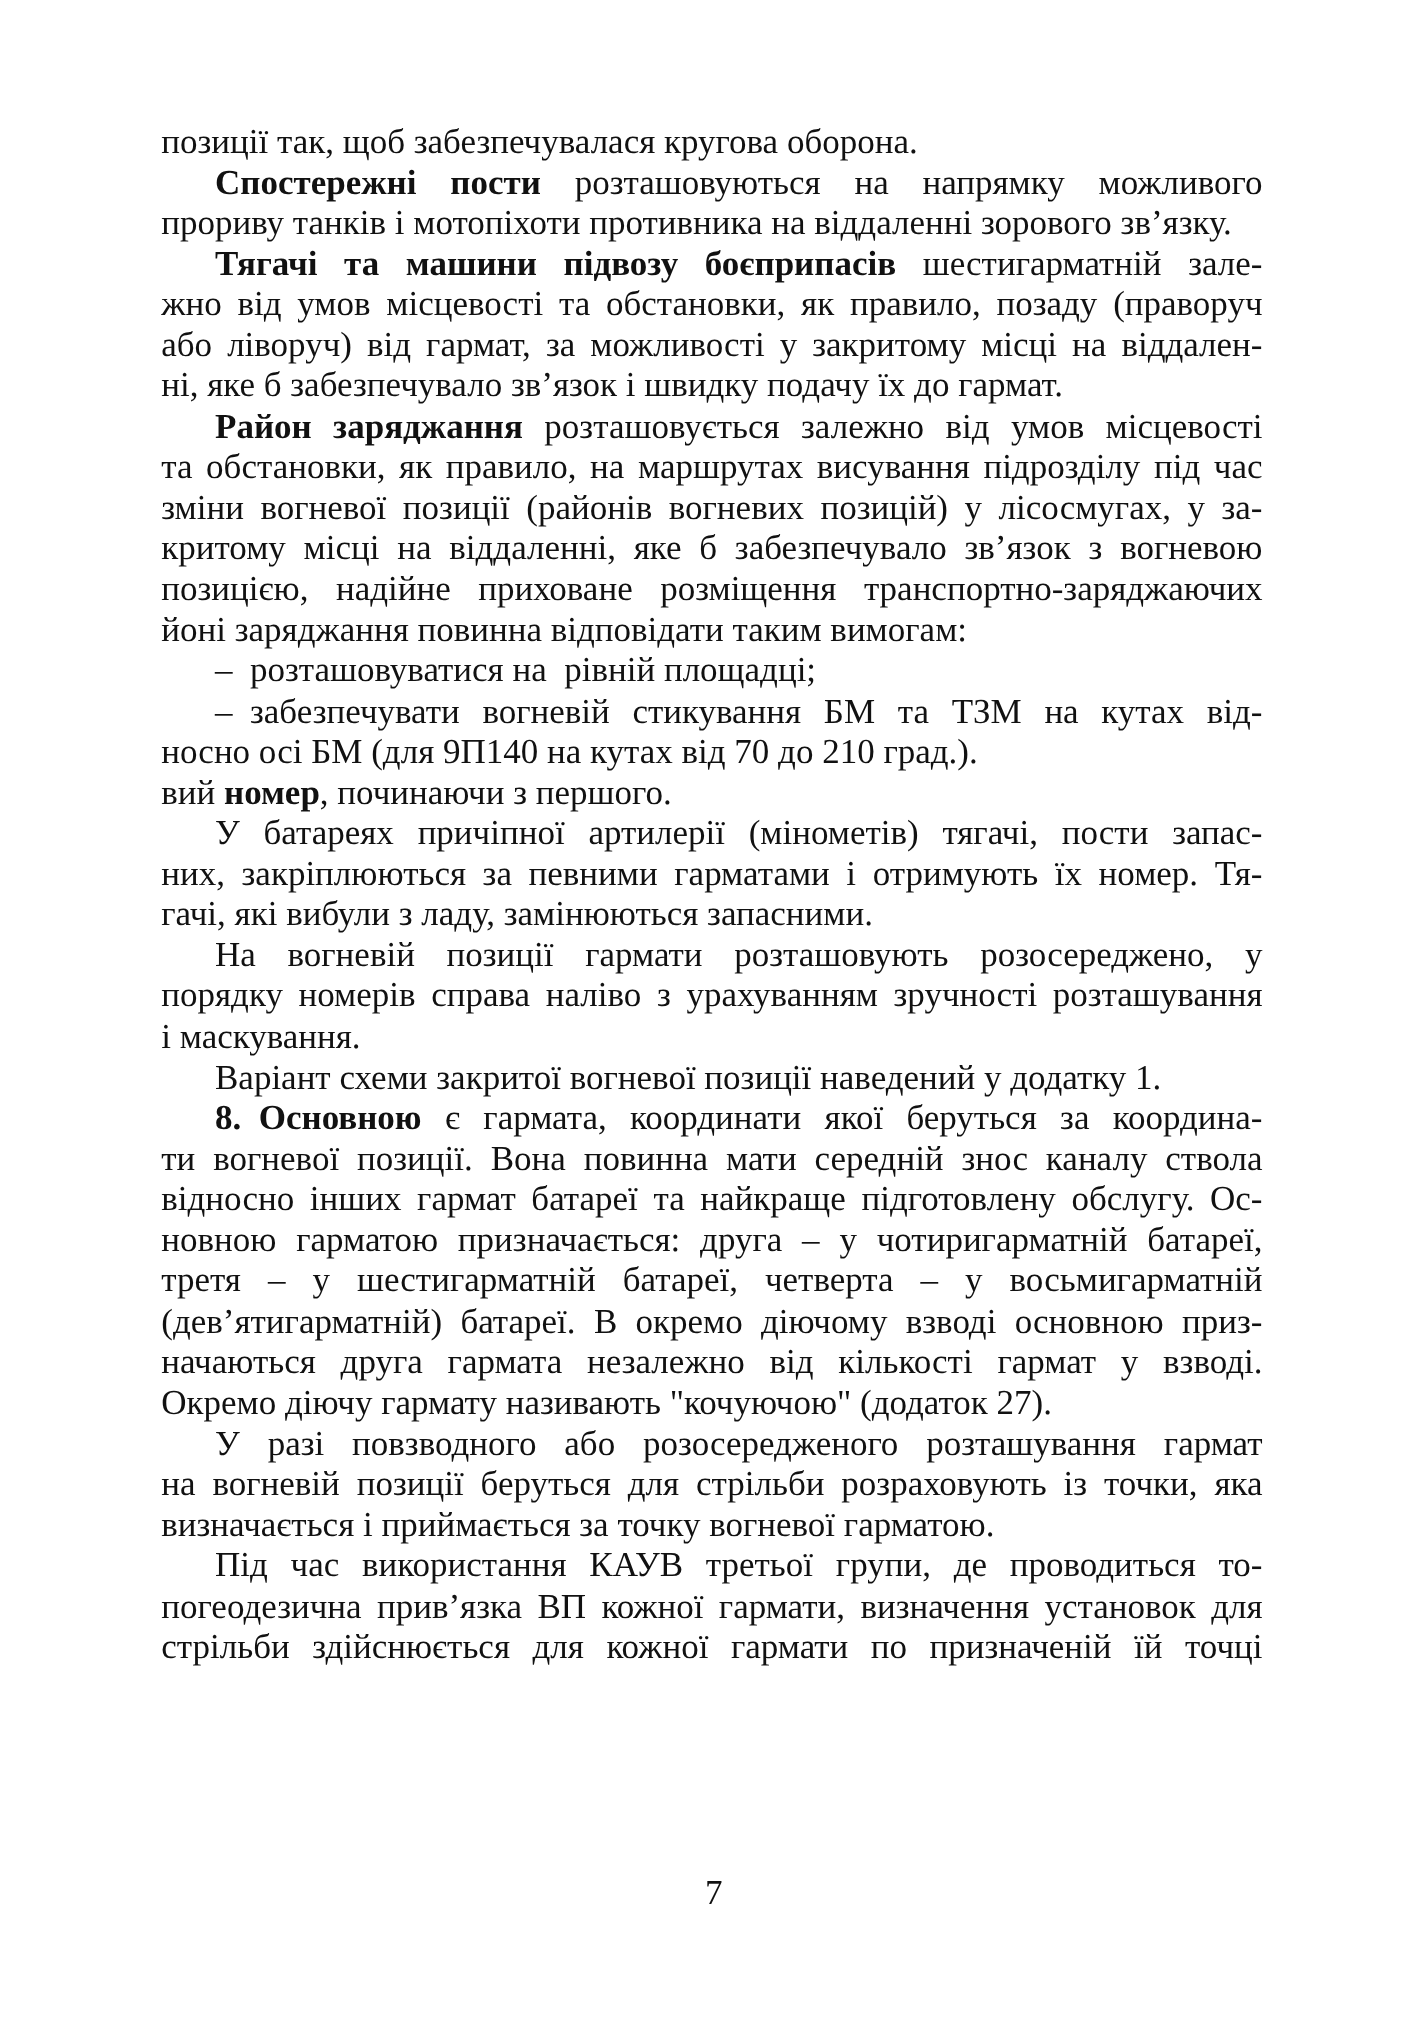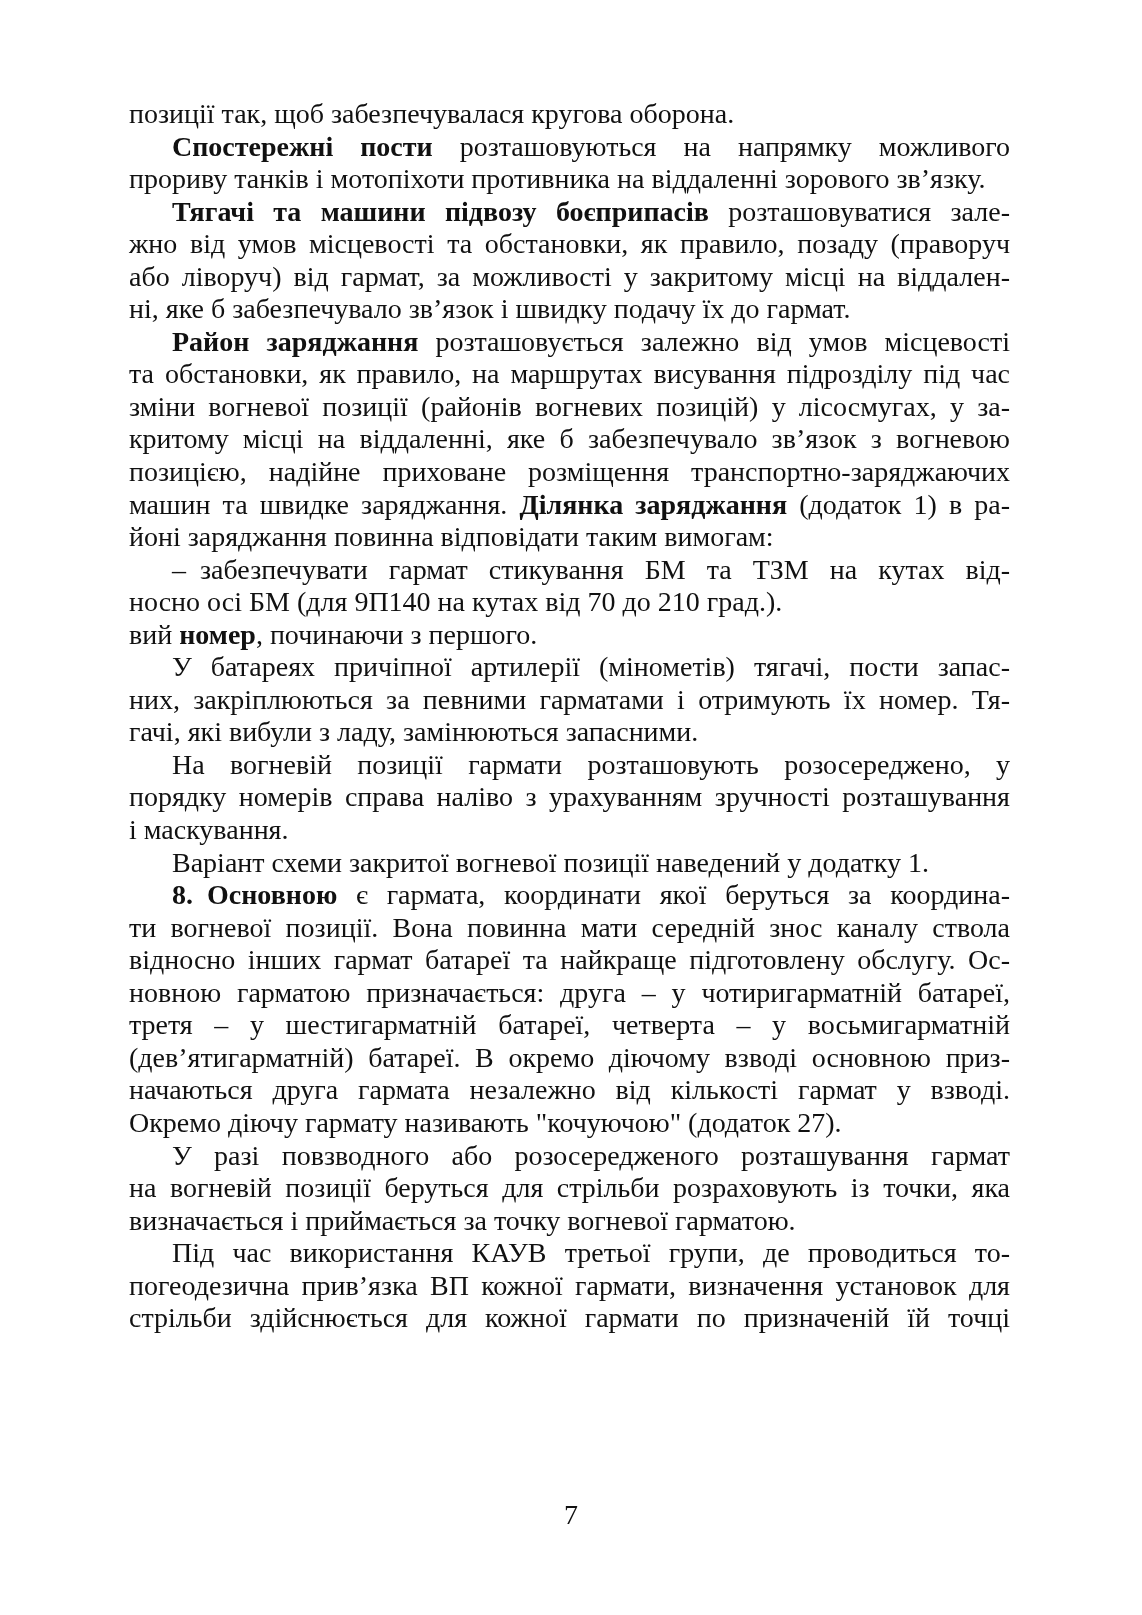--- a/index.html
+++ b/index.html
@@ -53,36 +53,38 @@
 <div class="page">
   <div class="text-block">
       <div class="paragraph">
         <div class="line"><span>позиції так, щоб забезпечувалася кругова оборона.</span></div>
       </div>
       <div class="paragraph">
         <div class="line just indent"><b>Спостережні пости</b><span> розташовуються на напрямку можливого</span></div>
         <div class="line"><span>прориву танків і мотопіхоти противника на віддаленні зорового зв’язку.</span></div>
       </div>
       <div class="paragraph">
-        <div class="line just indent"><b>Тягачі та машини підвозу боєприпасів</b><span> розташовуватися зале-</span></div>
+        <div class="line just indent"><b>Тягачі та машини підвозу боєприпасів</b><span> шестигарматній зале-</span></div>
         <div class="line just"><span>жно від умов місцевості та обстановки, як правило, позаду (праворуч</span></div>
         <div class="line just"><span>або ліворуч) від гармат, за можливості у закритому місці на віддален-</span></div>
         <div class="line"><span>ні, яке б забезпечувало зв’язок і швидку подачу їх до гармат.</span></div>
       </div>
       <div class="paragraph">
         <div class="line just indent"><b>Район заряджання</b><span> розташовується залежно від умов місцевості</span></div>
         <div class="line just"><span>та обстановки, як правило, на маршрутах висування підрозділу під час</span></div>
         <div class="line just"><span>зміни вогневої позиції (районів вогневих позицій) у лісосмугах, у за-</span></div>
         <div class="line just"><span>критому місці на віддаленні, яке б забезпечувало зв’язок з вогневою</span></div>
         <div class="line just"><span>позицією, надійне приховане розміщення транспортно-заряджаючих</span></div>
-        <div class="line just"><span>машин та швидке заряджання. </span><b>Ділянка заряджання</b><span> (додаток 1) в ра-</span></div>
         <div class="line"><span>йоні заряджання повинна відповідати таким вимогам:</span></div>
       </div>
       <div class="paragraph">
-        <div class="line just indent"><span>– забезпечувати гармат стикування БМ та ТЗМ на кутах від-</span></div>
+        <div class="line indent"><span>– розташовуватися на&nbsp; рівній площадці;</span></div>
+      </div>
+      <div class="paragraph">
+        <div class="line just indent"><span>– забезпечувати вогневій стикування БМ та ТЗМ на кутах від-</span></div>
         <div class="line"><span>носно осі БМ (для 9П140 на кутах від 70 до 210 град.).</span></div>
       </div>
       <div class="paragraph">
         <div class="line"><span>вий </span><b>номер</b><span>, починаючи з першого.</span></div>
       </div>
       <div class="paragraph">
         <div class="line just indent"><span>У батареях причіпної артилерії (мінометів) тягачі, пости запас-</span></div>
         <div class="line just"><span>них, закріплюються за певними гарматами і отримують їх номер. Тя-</span></div>
         <div class="line"><span>гачі, які вибули з ладу, замінюються запасними.</span></div>
       </div>

